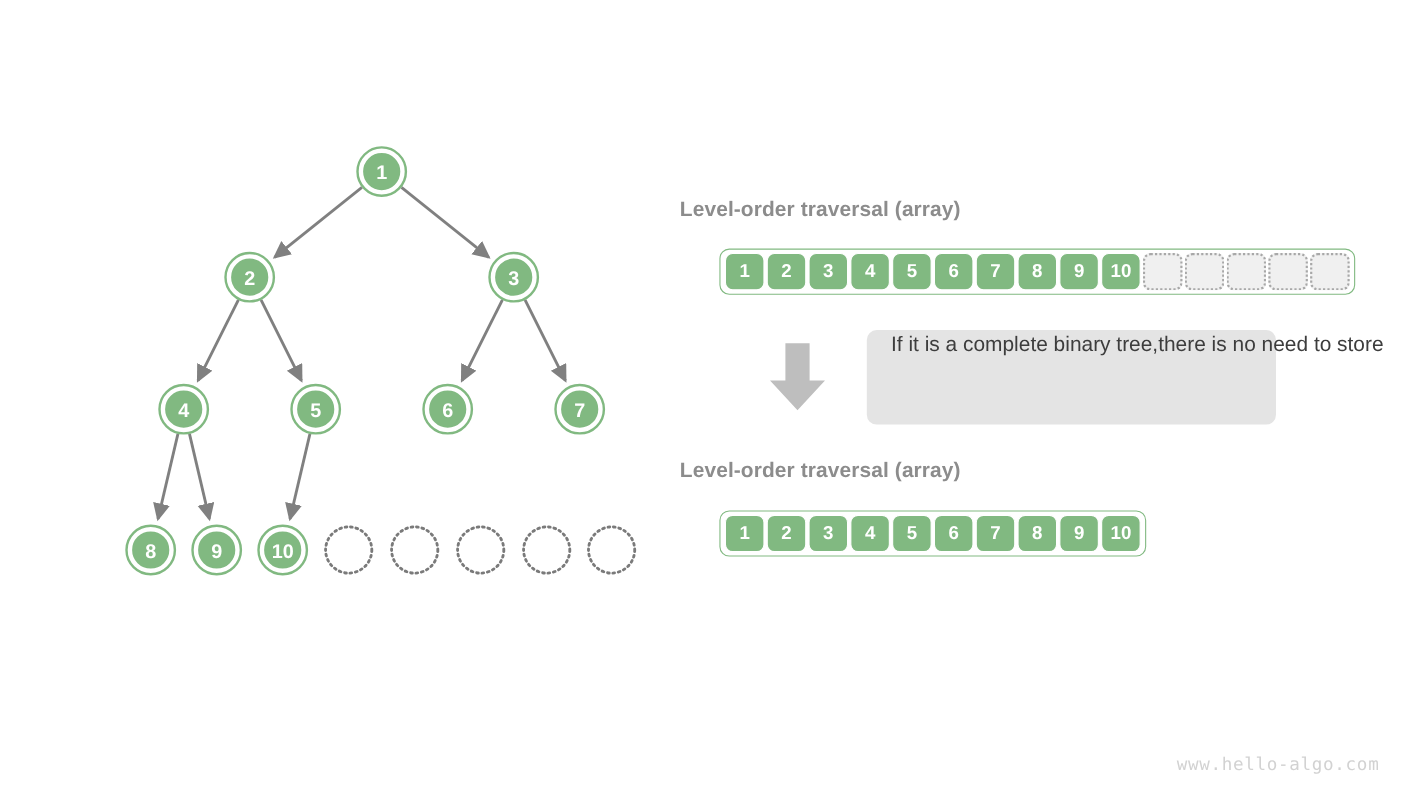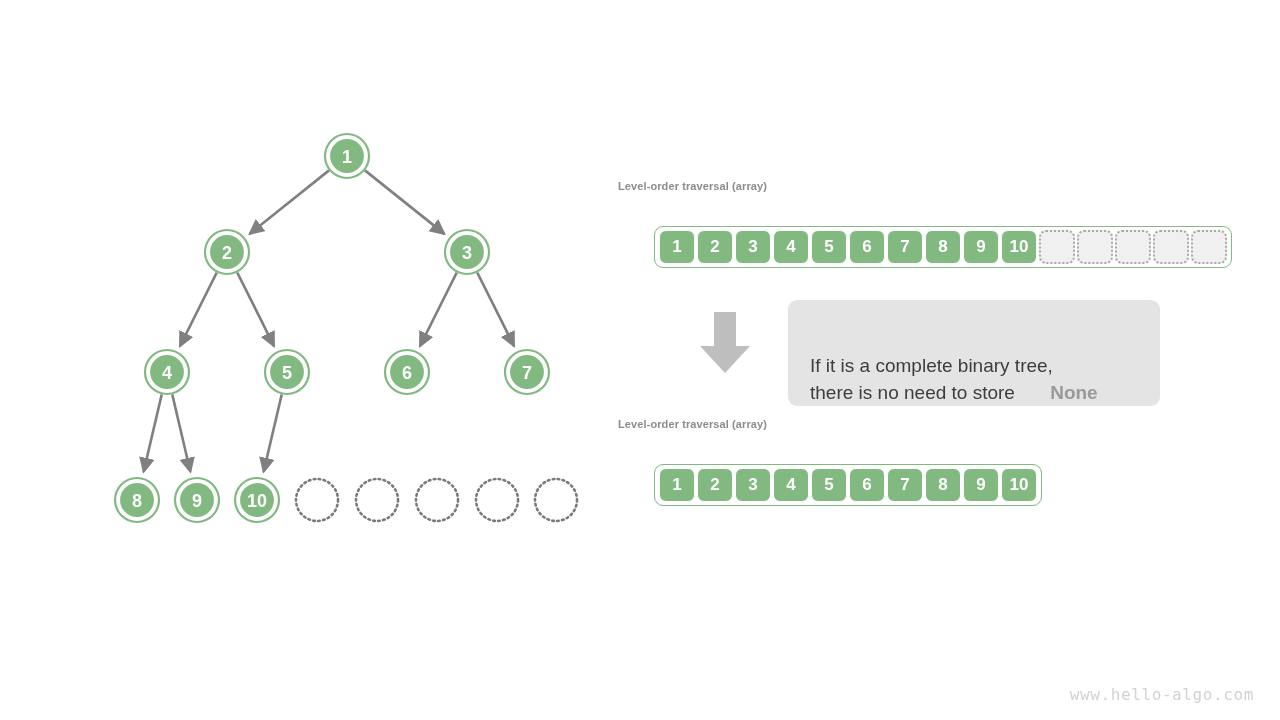--- a/index.html
+++ b/index.html
@@ -52,21 +52,21 @@
   .tree-edge {
     stroke: #808080;
     stroke-width: 2.6;
     fill: none;
   }
 
   
   .panel-heading {
     position: absolute;
     color: #8c8c8c;
-    font-size: 11px;
+    font-size: 19px;
     font-weight: 700;
     letter-spacing: 0.1px;
     white-space: nowrap;
   }
   #heading-1 { left: 618px; top: 180px; }
   #heading-2 { left: 618px; top: 418px; }
 
   .array-frame {
     position: absolute;
     display: flex;
@@ -103,27 +103,26 @@
     border: 2px dotted #a8a8a8;
     color: transparent;
   }
 
   
   #note-box {
     position: absolute;
     left: 788px;
     top: 300px;
     width: 372px;
-    height: 106px;
+    height: 86px;
     box-sizing: border-box;
     background: #e4e4e4;
     border-radius: 9px;
     display: flex;
-    flex-direction: column;
-    justify-content: flex-end;
+    justify-content: flex-start;
     padding: 0 22px;
   }
   .note-line {
     color: #3d3d3d;
     font-size: 19px;
     line-height: 27px;
     white-space: nowrap;
   }
   .note-none {
     color: #9a9a9a;

